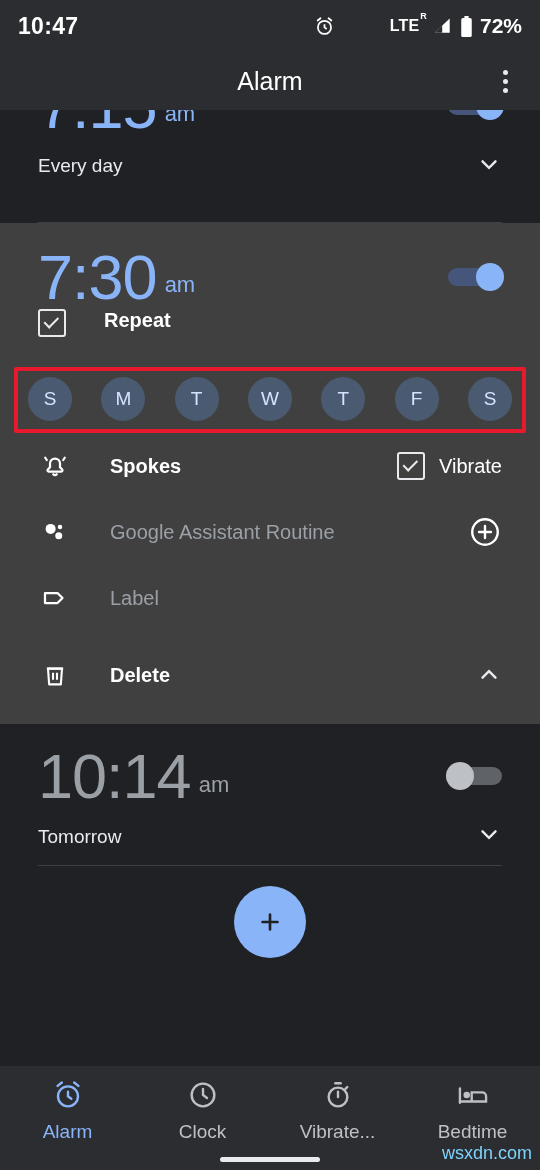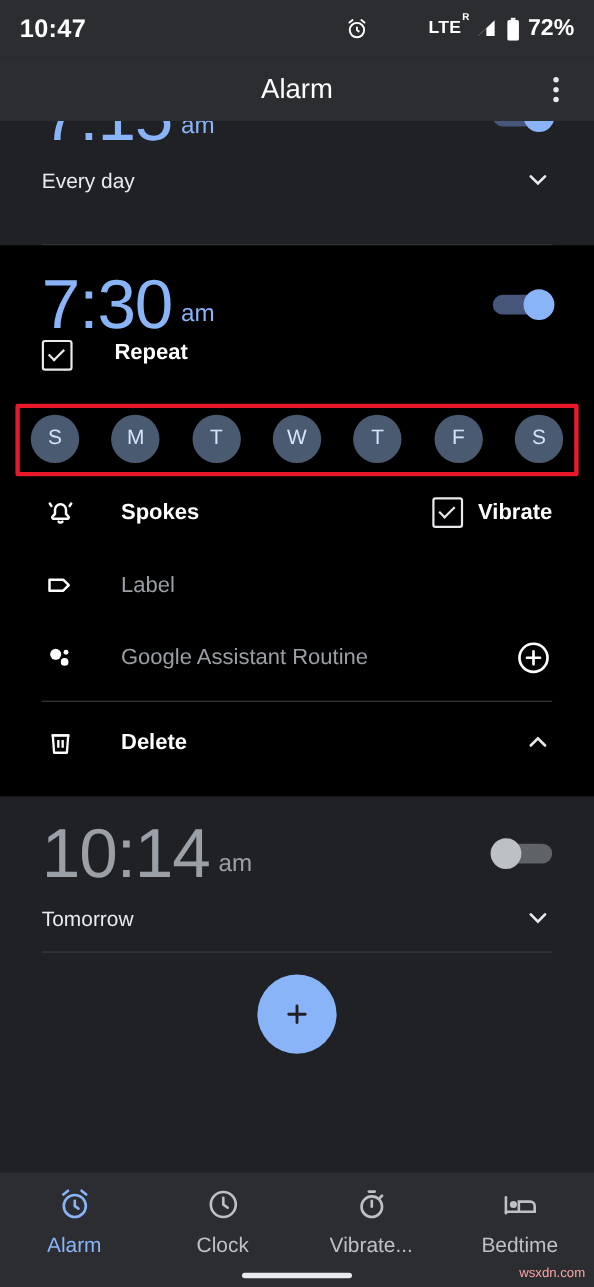--- a/index.html
+++ b/index.html
@@ -85,21 +85,21 @@
   .toggle.is-on  .track { background: #46557a; }
   .toggle.is-on  .thumb { right: -2px; background: #8ab4f8; }
   .toggle.is-off .track { background: #5f6368; right: 0; left: 4px; }
   .toggle.is-off .thumb { left: -2px; background: #bdc1c6; }
 
   .row-head { display: flex; align-items: center; }
   .row-head .time-line { flex: 1; }
 
   
   .expanded {
-    background: #000000;
+    background: #404040;
     padding: 0 0 16px 0;
   }
   .expanded .pad { padding: 0 38px; }
 
   .repeat-row { display: flex; align-items: flex-start; height: 56px; }
   .cbox {
     width: 28px; height: 28px; border: 2.5px solid #e8eaed; border-radius: 3px;
     display: flex; align-items: center; justify-content: center;
     flex: 0 0 auto;
   }
@@ -123,21 +123,21 @@
     display: flex; align-items: center; justify-content: center;
     font-size: 19px; font-weight: 500;
   }
   .day.sel { background: #4a5a70; color: #d7e3fc; }
 
   .opt-row { display: flex; align-items: center; height: 66px; }
   .opt-icon { width: 34px; height: 34px; flex: 0 0 auto; display: flex; align-items: center; justify-content: center; }
   .opt-text { margin-left: 38px; font-size: 20px; font-weight: 700; color: #ffffff; }
   .opt-text.dim { color: #9aa0a6; font-weight: 400; }
   .opt-right { margin-left: auto; display: flex; align-items: center; }
-  .vib-label { margin-left: 14px; font-size: 20px; font-weight: 700; color: #ffffff; }
+  .vib-label { margin-left: 14px; font-size: 20px; font-weight: 400; color: #ffffff; }
 
   .inner-divider { height: 1px; background: #3c4043; margin: 6px 38px 4px 38px; }
 
   
   .fab-area { height: 112px; display: flex; align-items: center; justify-content: center; }
   .fab {
     width: 72px; height: 72px; border-radius: 50%;
     background: #8ab4f8;
     display: flex; align-items: center; justify-content: center;
   }
@@ -150,21 +150,21 @@
   }
   .nav-item { flex: 1; display: flex; flex-direction: column; align-items: center; gap: 6px; }
   .nav-label { font-size: 19px; color: #bdc1c6; max-width: 104px; overflow: hidden; text-overflow: ellipsis; white-space: nowrap; }
   .nav-item.active .nav-label { color: #8ab4f8; }
   .home-indicator {
     position: absolute; bottom: 8px; left: 50%; transform: translateX(-50%);
     width: 100px; height: 5px; border-radius: 3px; background: #e8eaed;
   }
   .watermark {
     position: absolute; right: 8px; bottom: 6px;
-    font-size: 12px; color: #fca5a5;
+    font-size: 18px; color: #7dd3fc;
   }
 </style>
 </head>
 <body>
 
 <div class="statusbar">
   <div class="status-time">10:47</div>
   <div class="status-right">
     <span class="glyph">
       <svg width="21" height="21" viewBox="0 0 24 24" fill="none" stroke="#fff" stroke-width="2">
@@ -276,42 +276,42 @@
         <span class="opt-right">
           <span class="cbox">
               <span class="tick"></span>
             </span>
           <span class="vib-label">Vibrate</span>
         </span>
       </div>
 
       <div class="opt-row">
         <span class="opt-icon">
-          <svg width="30" height="30" viewBox="0 0 24 24" fill="none" stroke="#fff" stroke-width="1.8" stroke-linejoin="round">
-            <path d="M4 8h10l4 4-4 4H4Z"></path>
-          </svg>
-        </span>
-        <span class="opt-text dim">Label</span>
-      </div>
-
-      <div class="opt-row">
-        <span class="opt-icon">
           <svg width="30" height="30" viewBox="0 0 24 24">
             <circle cx="8.5" cy="9.5" r="4" fill="#fff"></circle>
             <circle cx="16" cy="8" r="1.8" fill="#fff"></circle>
             <circle cx="15" cy="15" r="2.8" fill="#fff"></circle>
           </svg>
         </span>
         <span class="opt-text dim">Google Assistant Routine</span>
         <span class="opt-right">
           <svg width="34" height="34" viewBox="0 0 24 24" fill="none" stroke="#fff" stroke-width="1.7" stroke-linecap="round">
             <circle cx="12" cy="12" r="9"></circle>
               <path d="M12 7.8v8.4M7.8 12h8.4"></path>
           </svg>
         </span>
+      </div>
+
+      <div class="opt-row">
+        <span class="opt-icon">
+          <svg width="30" height="30" viewBox="0 0 24 24" fill="none" stroke="#fff" stroke-width="1.8" stroke-linejoin="round">
+            <path d="M4 8h10l4 4-4 4H4Z"></path>
+          </svg>
+        </span>
+        <span class="opt-text dim">Label</span>
       </div>
 
       <div class="inner-divider" style="margin-left:0;margin-right:0"></div>
 
       <div class="opt-row">
         <span class="opt-icon">
           <svg width="28" height="28" viewBox="0 0 24 24" fill="none" stroke="#fff" stroke-width="1.8" stroke-linejoin="round">
             <path d="M6 6.5h12l-1 13.5H7Z"></path>
               <path d="M5 6.5h14"></path>
               <path d="M10.3 10v6M13.7 10v6"></path>

